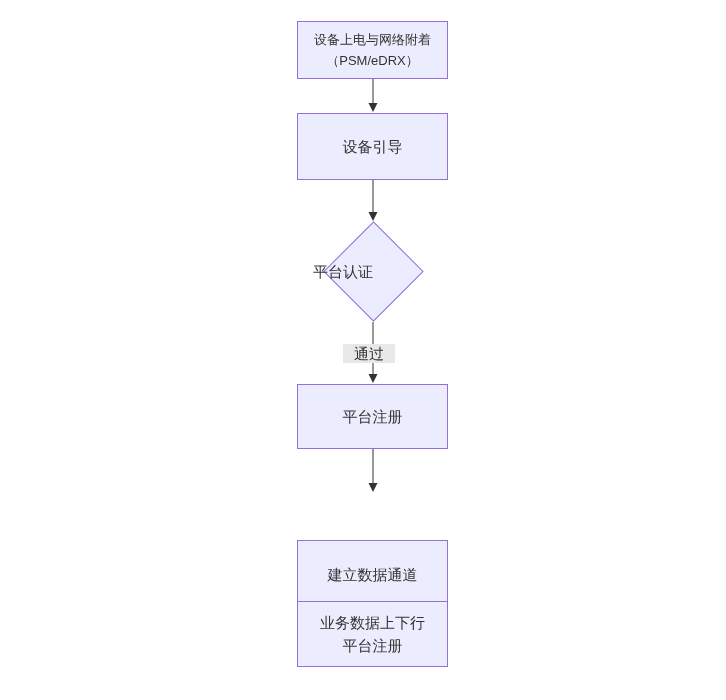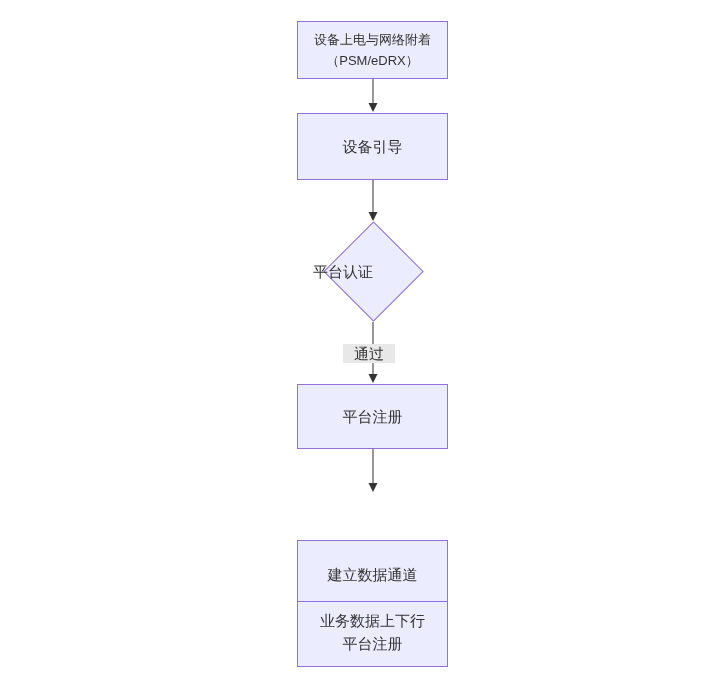--- a/index.html
+++ b/index.html
@@ -32,21 +32,21 @@
     align-items: center;
     justify-content: center;
     text-align: center;
     font-size: 15px;
     line-height: 23px;
   }
   .node-start { top: 21px; height: 58px; font-size: 13px; line-height: 21px; }
   .node-bootstrap { top: 113px; height: 67px; }
   .node-register { top: 384px; height: 65px; }
   .node-channel  { top: 514px; height: 68px; margin-top: 26px; }
-  .node-business { top: 601px; height: 66px; font-family: Liberation Mono, monospace; }
+  .node-business { top: 601px; height: 66px; }
   .diamond-shape {
     position: absolute;
     left: 337.5px;
     top: 236px;
     width: 71px;
     height: 71px;
     background: var(--node-fill, #ECECFF);
     border: 1px solid var(--node-border, #9370DB);
     transform: rotate(45deg);
   }

